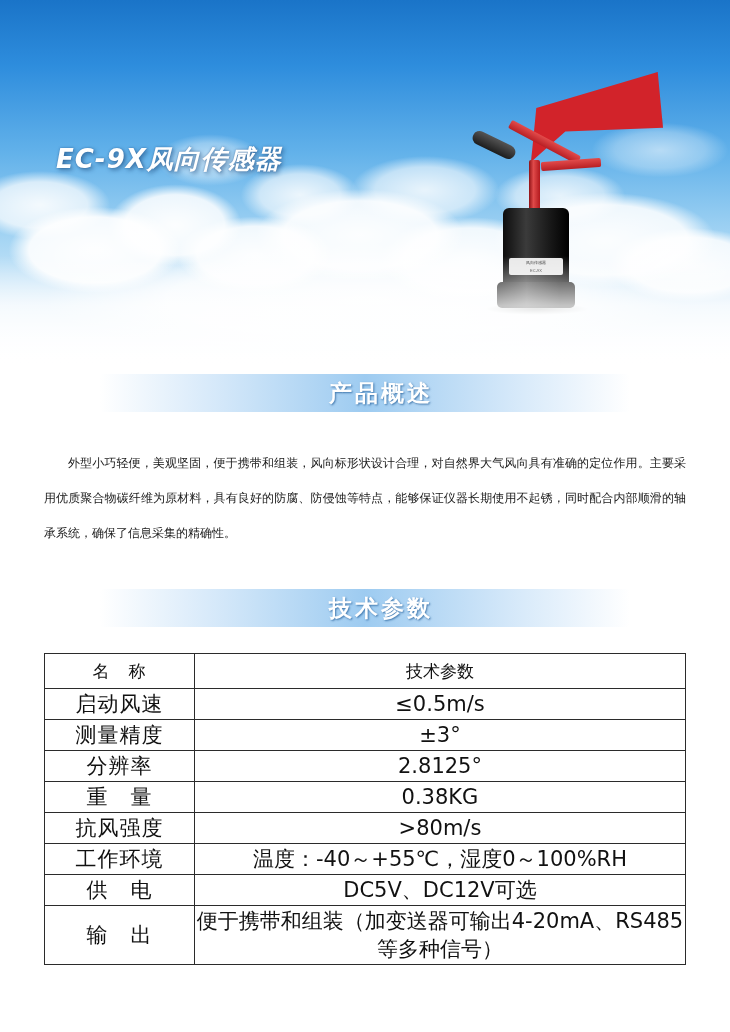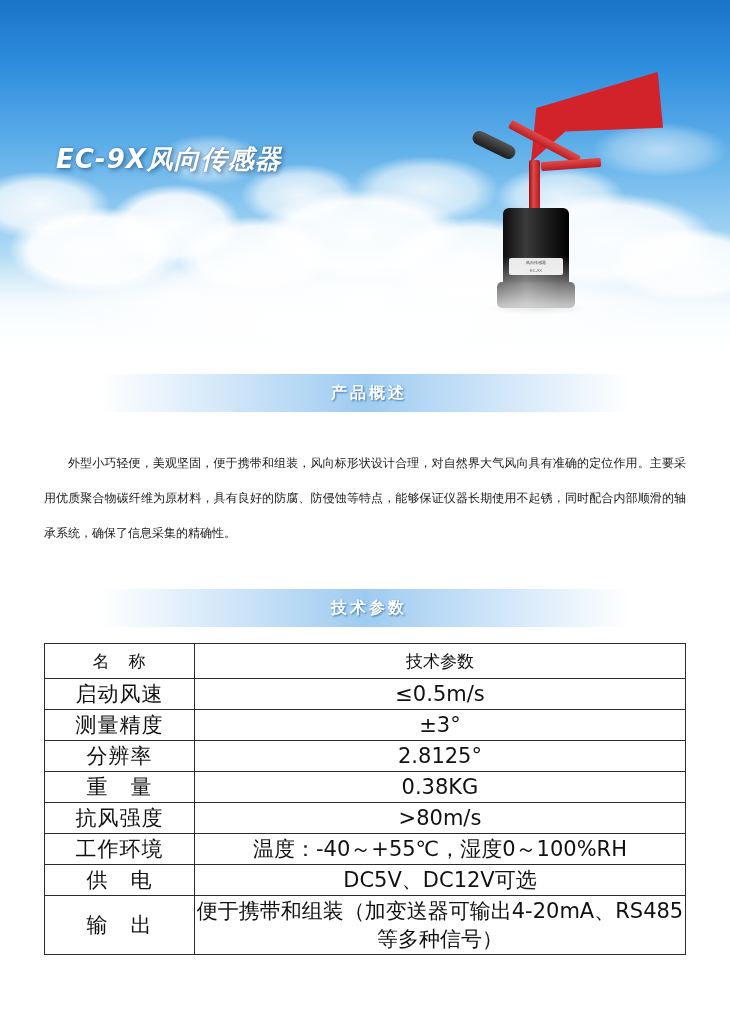--- a/index.html
+++ b/index.html
@@ -180,46 +180,46 @@
     position: absolute;
     left: 0;
     top: 8px;
     width: 530px;
     height: 38px;
     background: linear-gradient(90deg, rgba(255,255,255,0) 0%, rgba(179,214,245,0.55) 22%, rgba(140,194,238,0.85) 50%, rgba(179,214,245,0.55) 78%, rgba(255,255,255,0) 100%);
     border-radius: 4px;
   }
   .sec-head .txt {
     position: absolute;
-    left: 4px;
+    left: 16px;
     top: 8px;
     width: 530px;
     line-height: 38px;
     font-family: "DejaVu Sans", sans-serif;
-    font-size: 16px;
+    font-size: 23px;
     font-weight: bold;
     color: #ffffff;
     text-shadow: 1px 1px 2px rgba(30,90,150,0.75);
     letter-spacing: 3px;
   }
 
   
   .overview-body {
     margin: 26px 44px 0 44px;
     font-family: "DejaVu Sans", sans-serif;
     font-size: 12px;
     line-height: 35px;
     color: #1a1a1a;
     text-align: justify;
     text-indent: 2em;
   }
 
   
   .table-wrap {
-    margin: 8px 44px 0 44px;
+    margin: 18px 44px 0 44px;
   }
   table.spec {
     border-collapse: collapse;
     width: 642px;
     font-family: "DejaVu Sans", sans-serif;
     color: #111;
   }
   table.spec td {
     border: 1px solid #2b2b2b;
     height: 28px;

